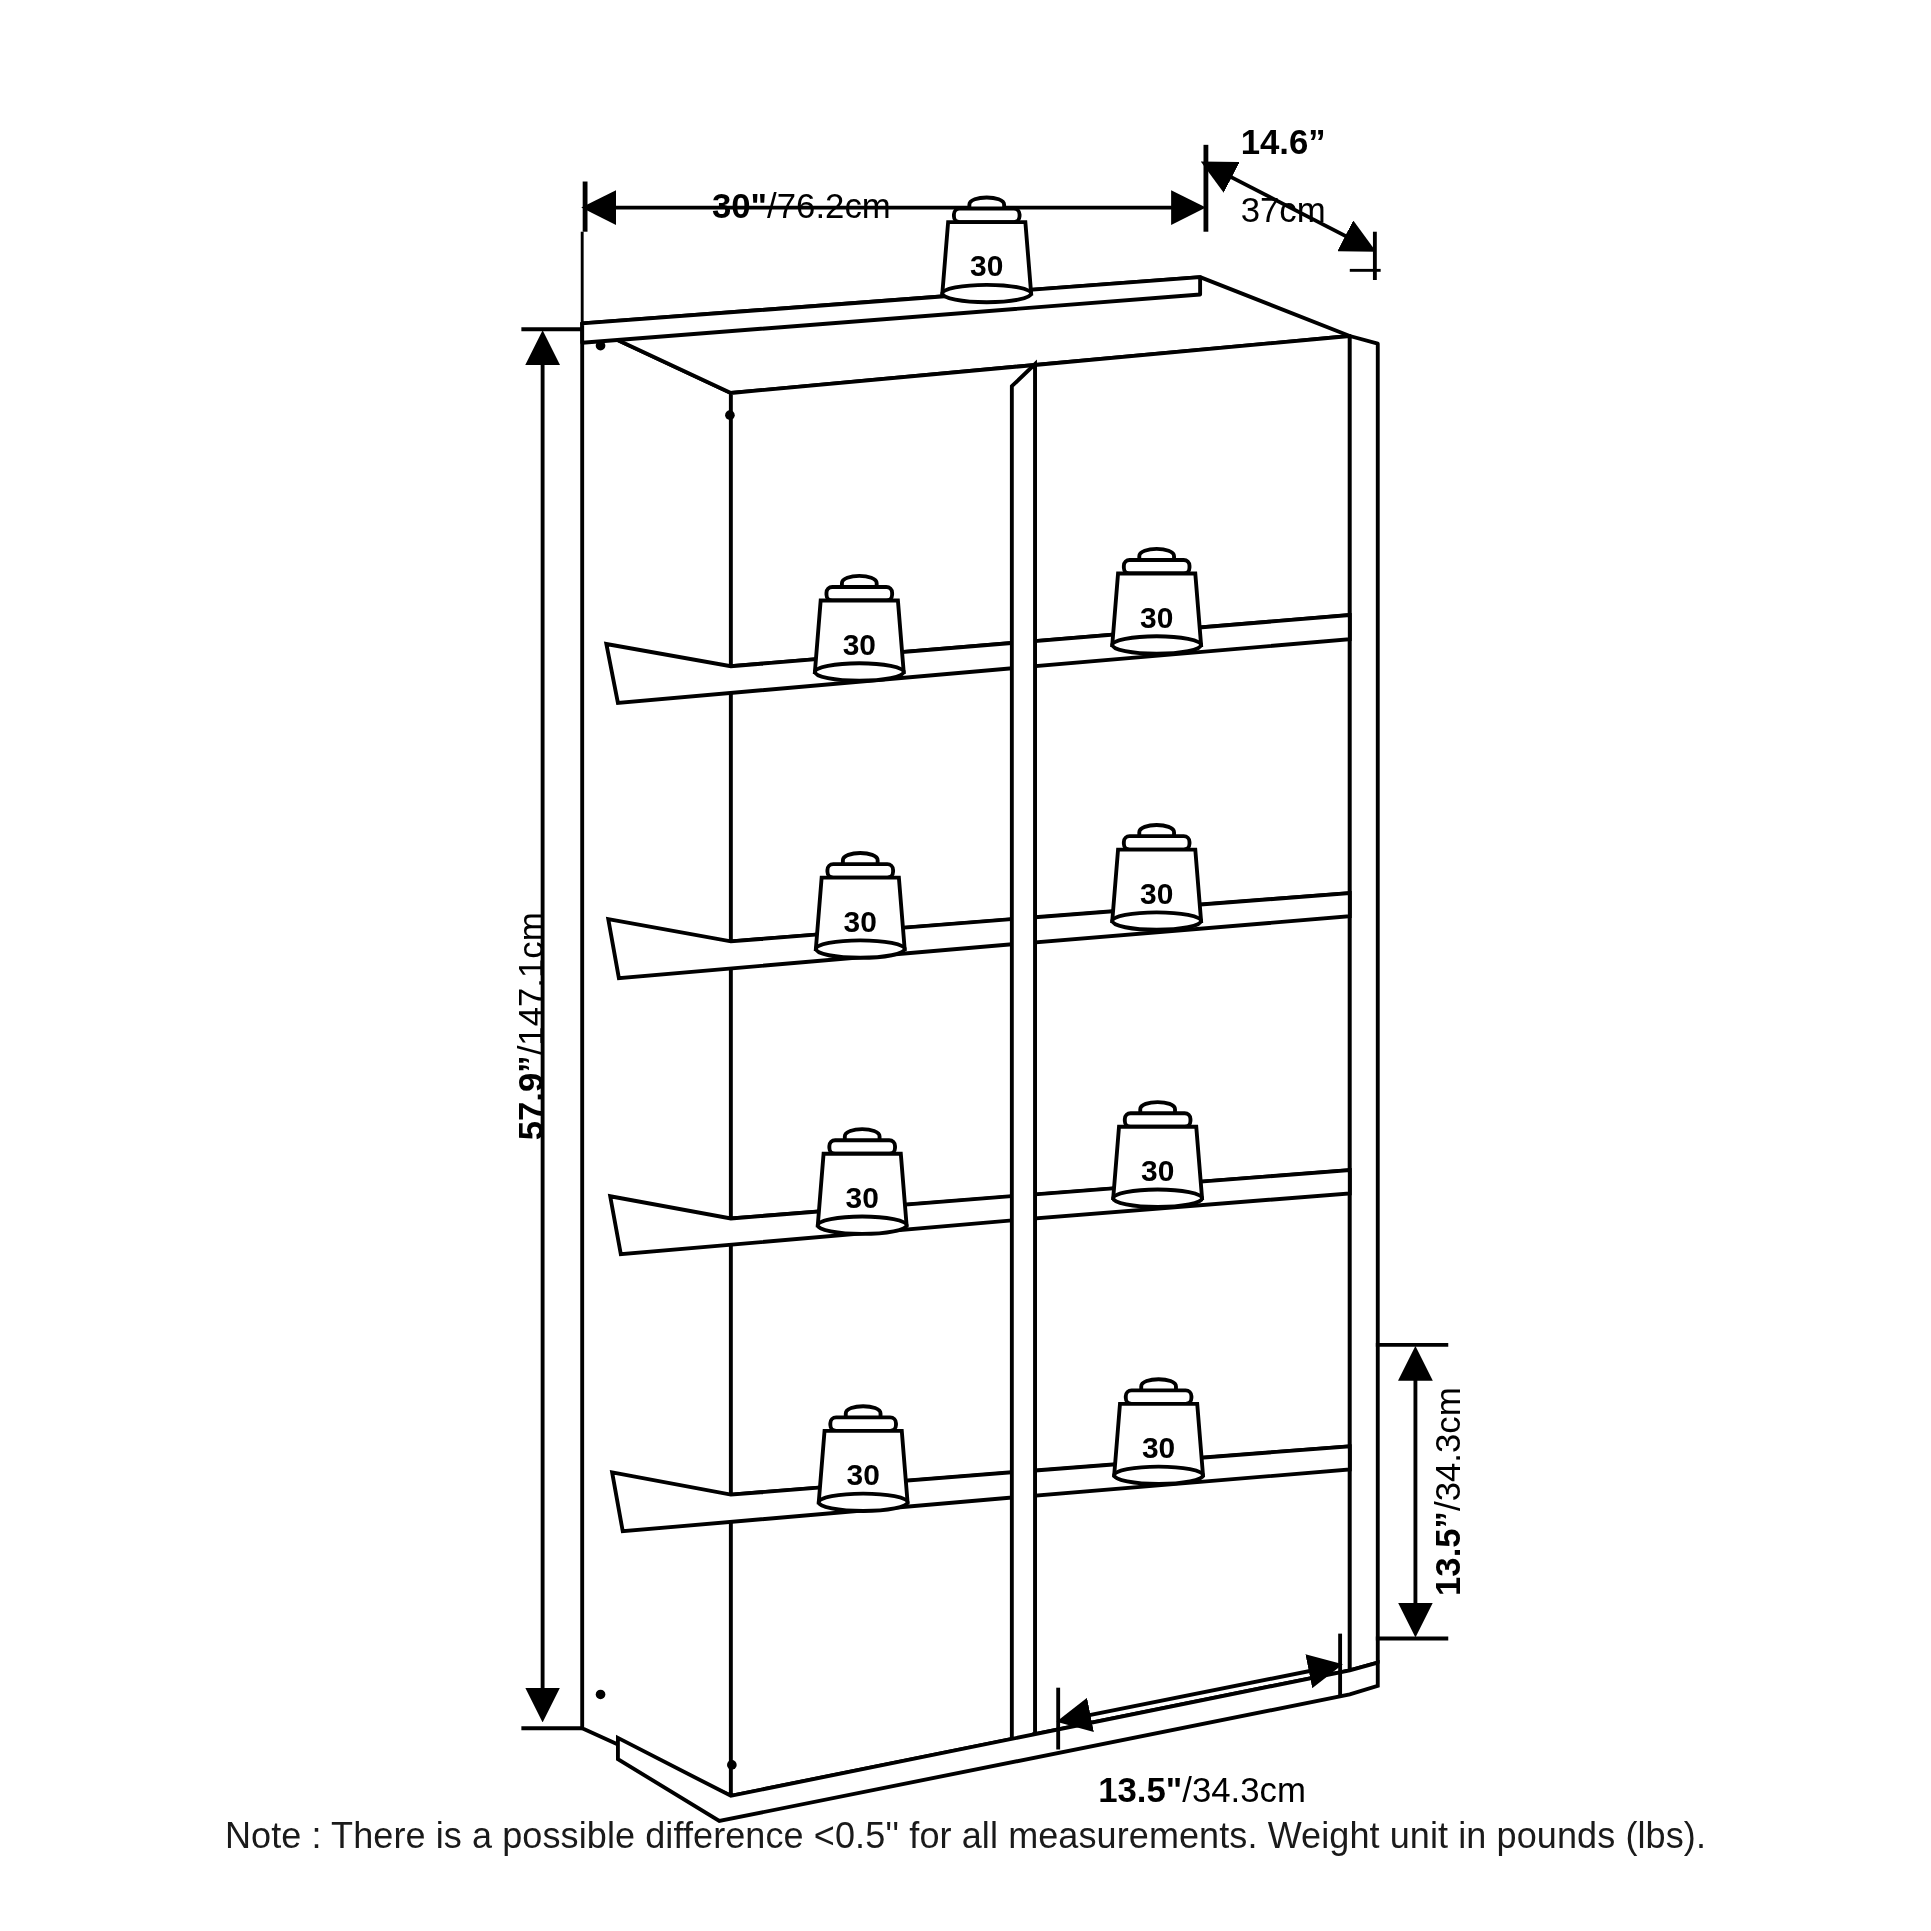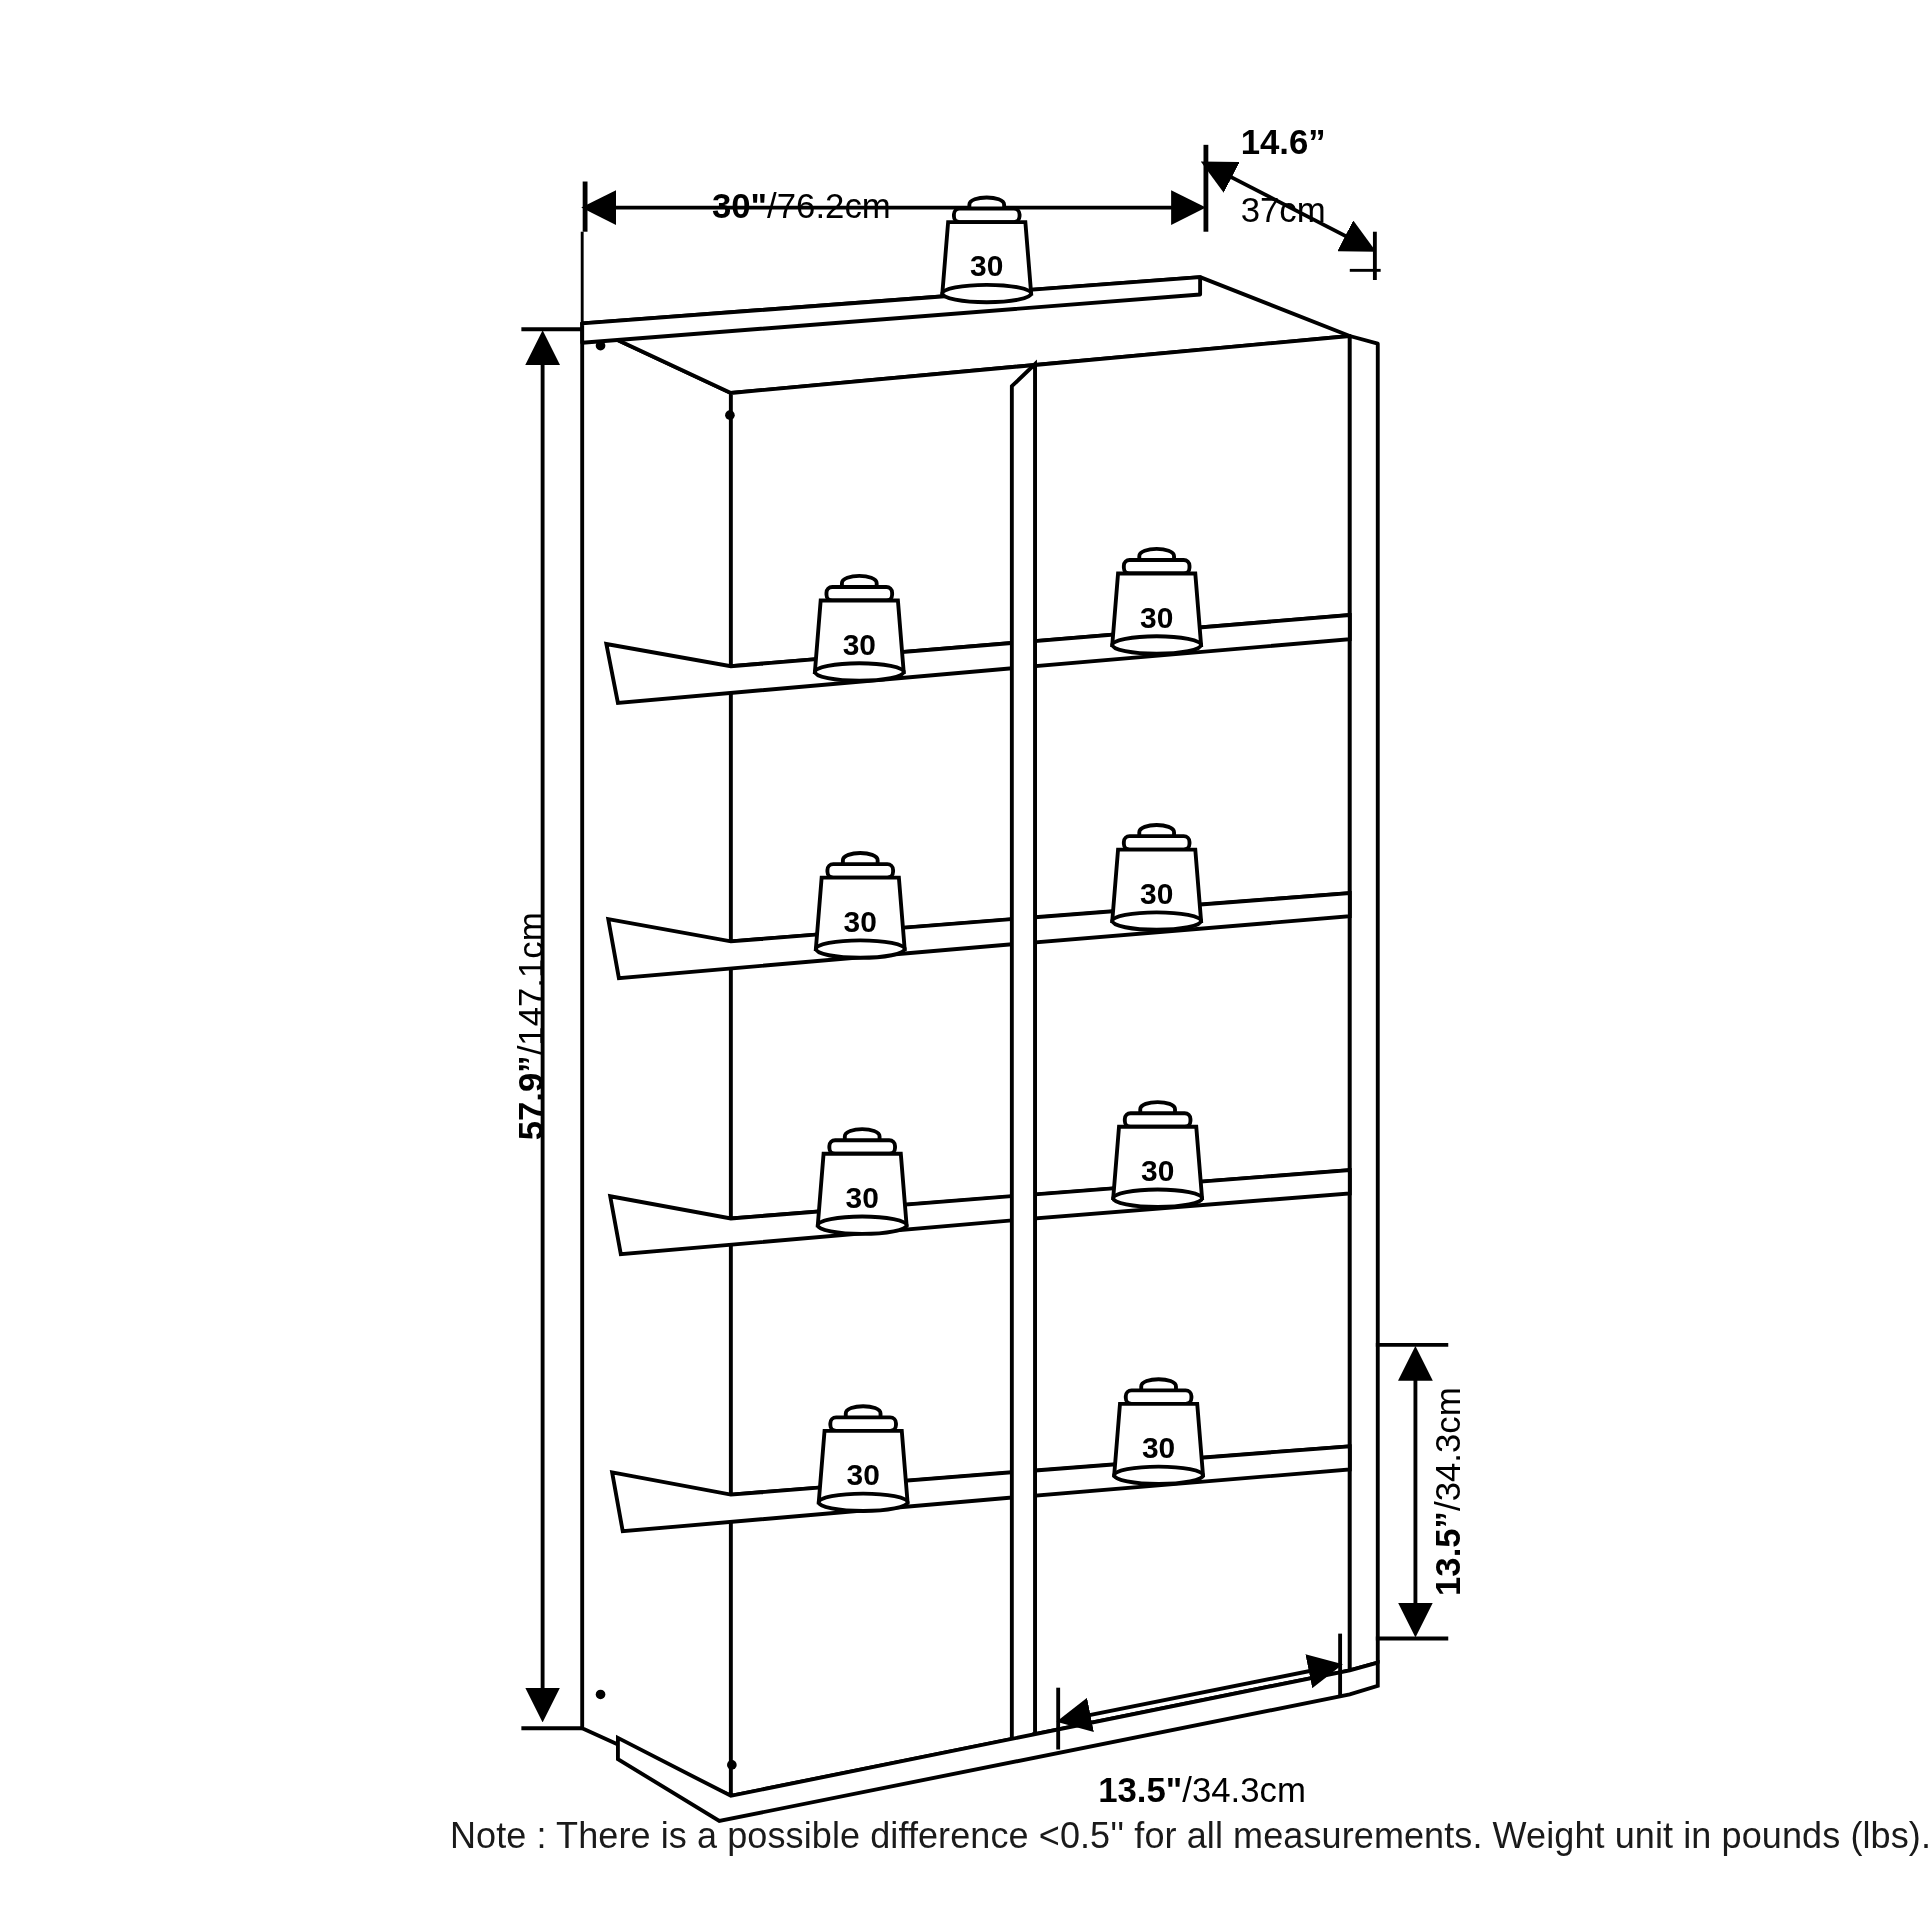--- a/index.html
+++ b/index.html
@@ -38,21 +38,21 @@
     font-size: 31px;
     font-weight: bold;
     fill: #000;
     text-anchor: middle;
   }
   .note {
     position: absolute;
     left: 0;
     top: 1815px;
     width: 1931px;
-    text-align: right;
+    text-align: center;
     font-family: "Liberation Sans", sans-serif;
     font-size: 36px;
     color: #1a1a1a;
     letter-spacing: 0.1px;
   }
 </style>
 </head>
 <body>
 
 <div id="stage">

